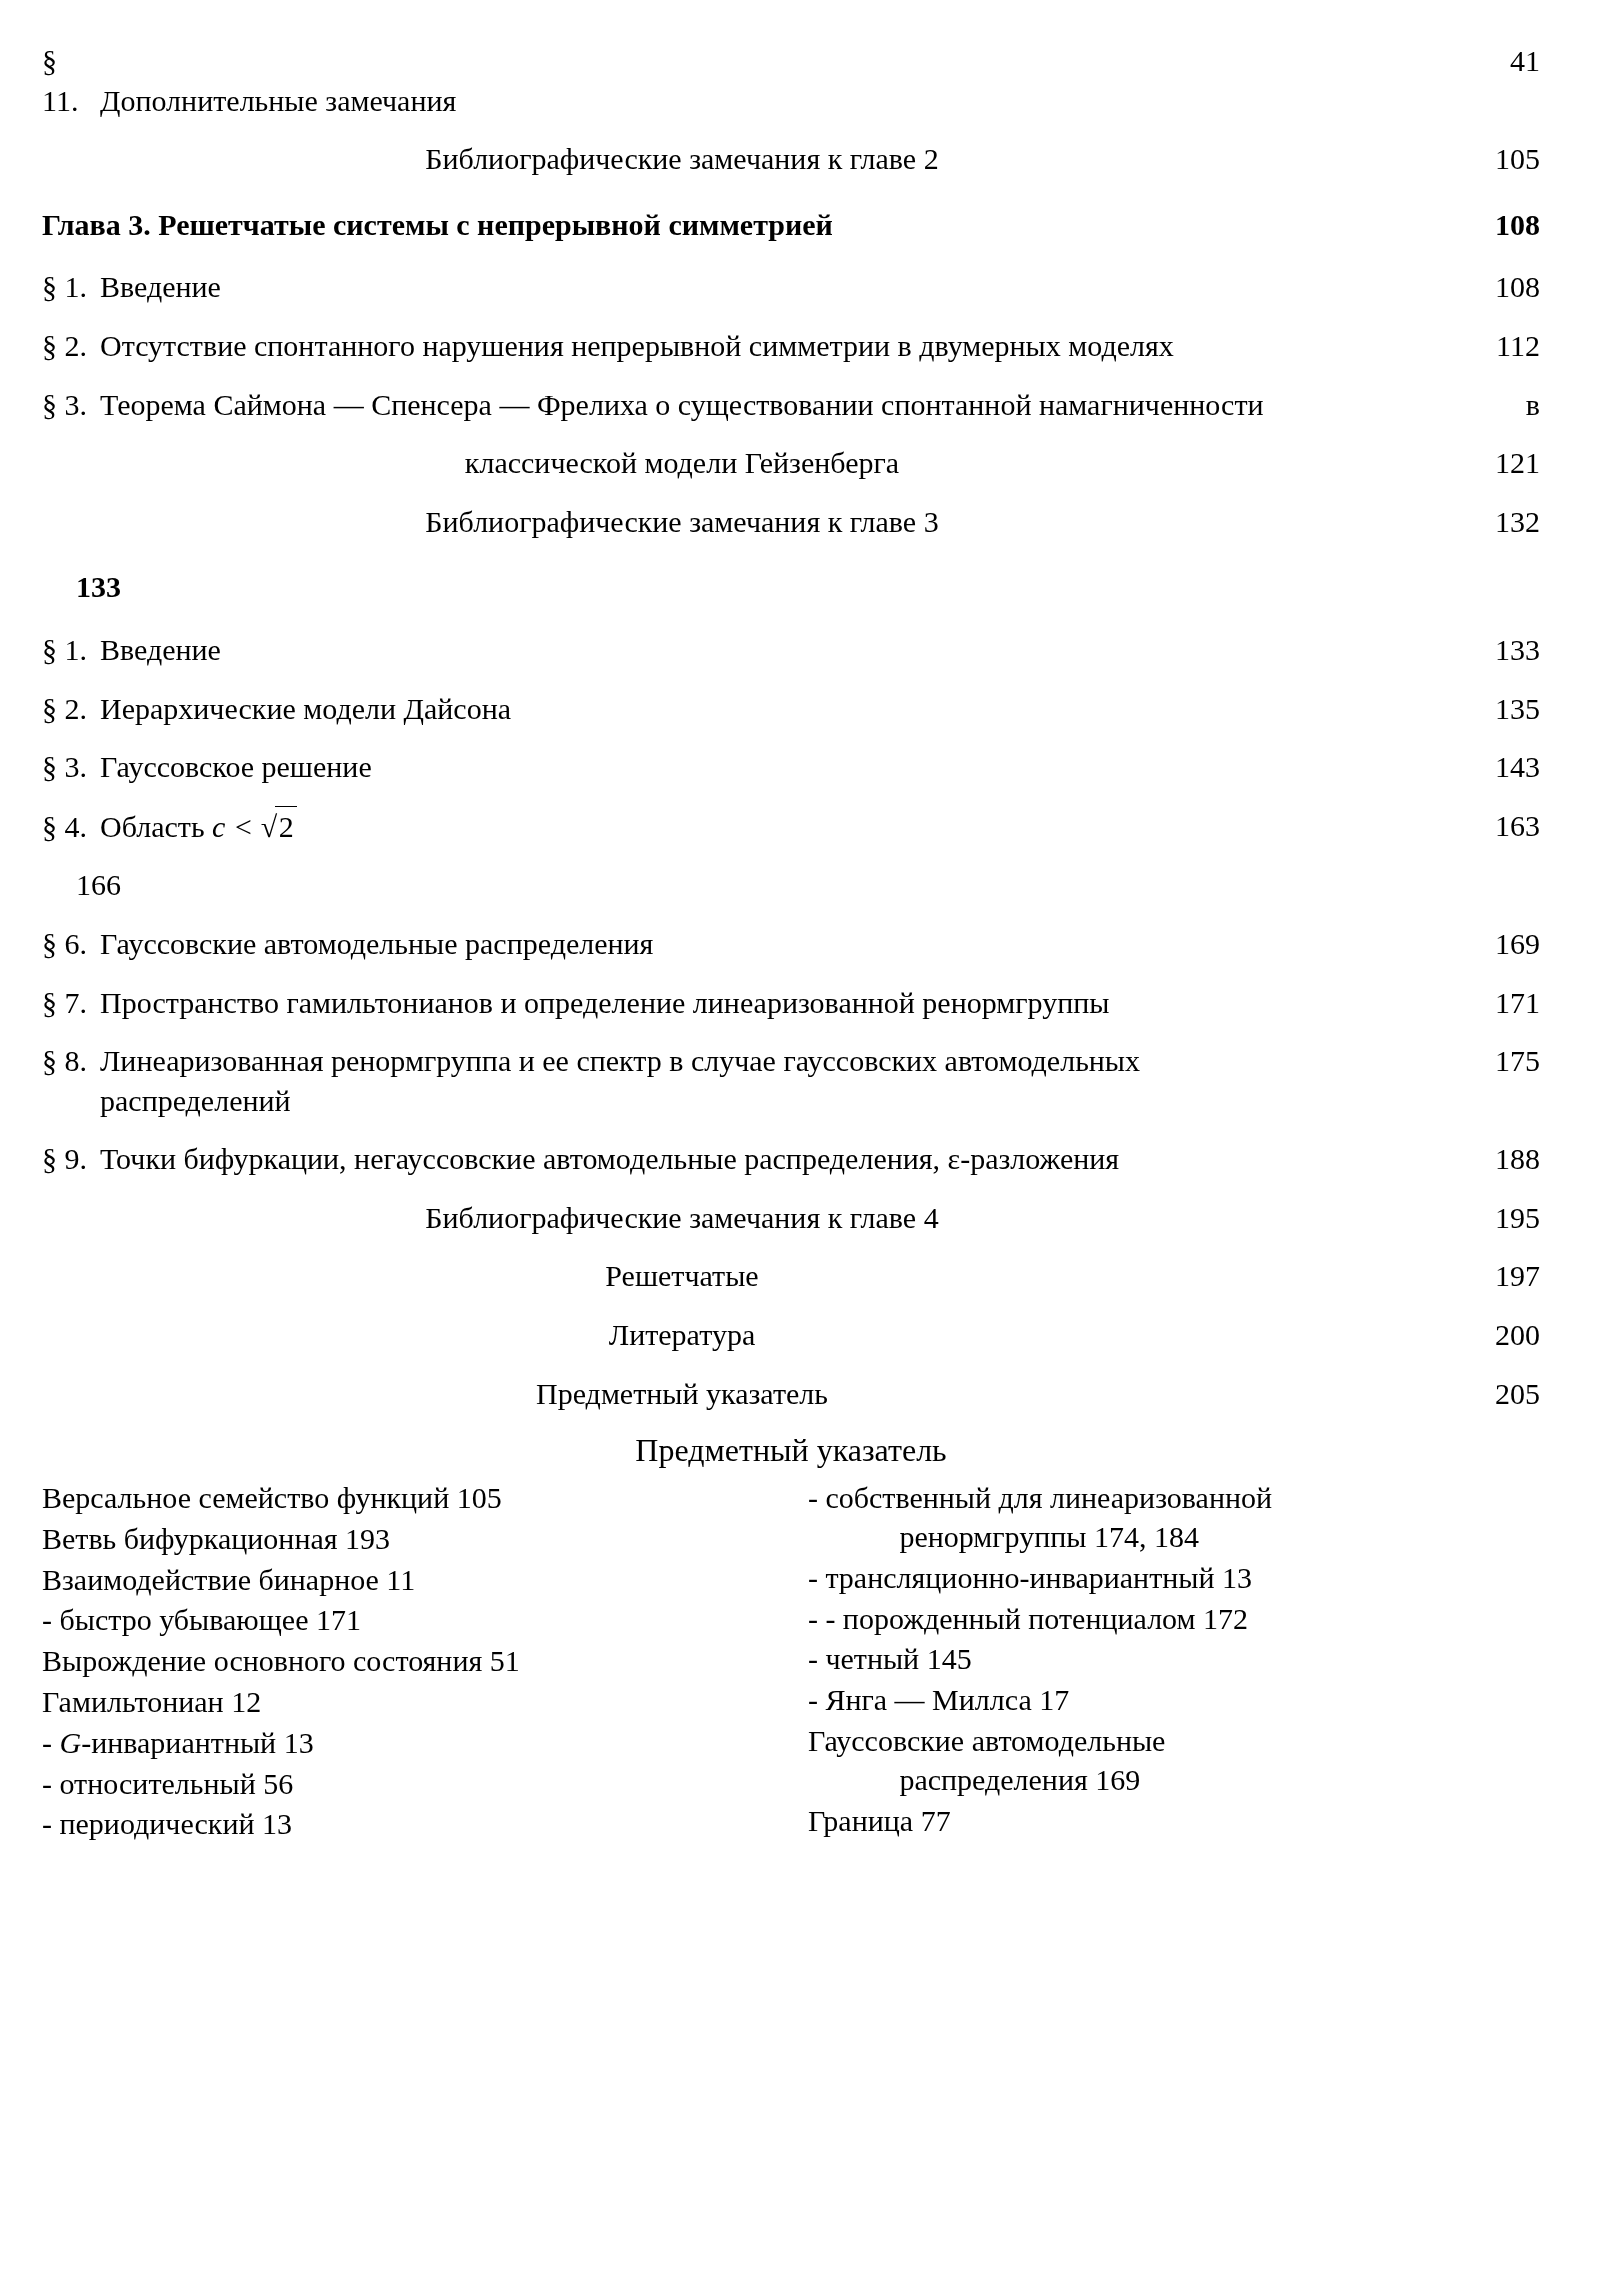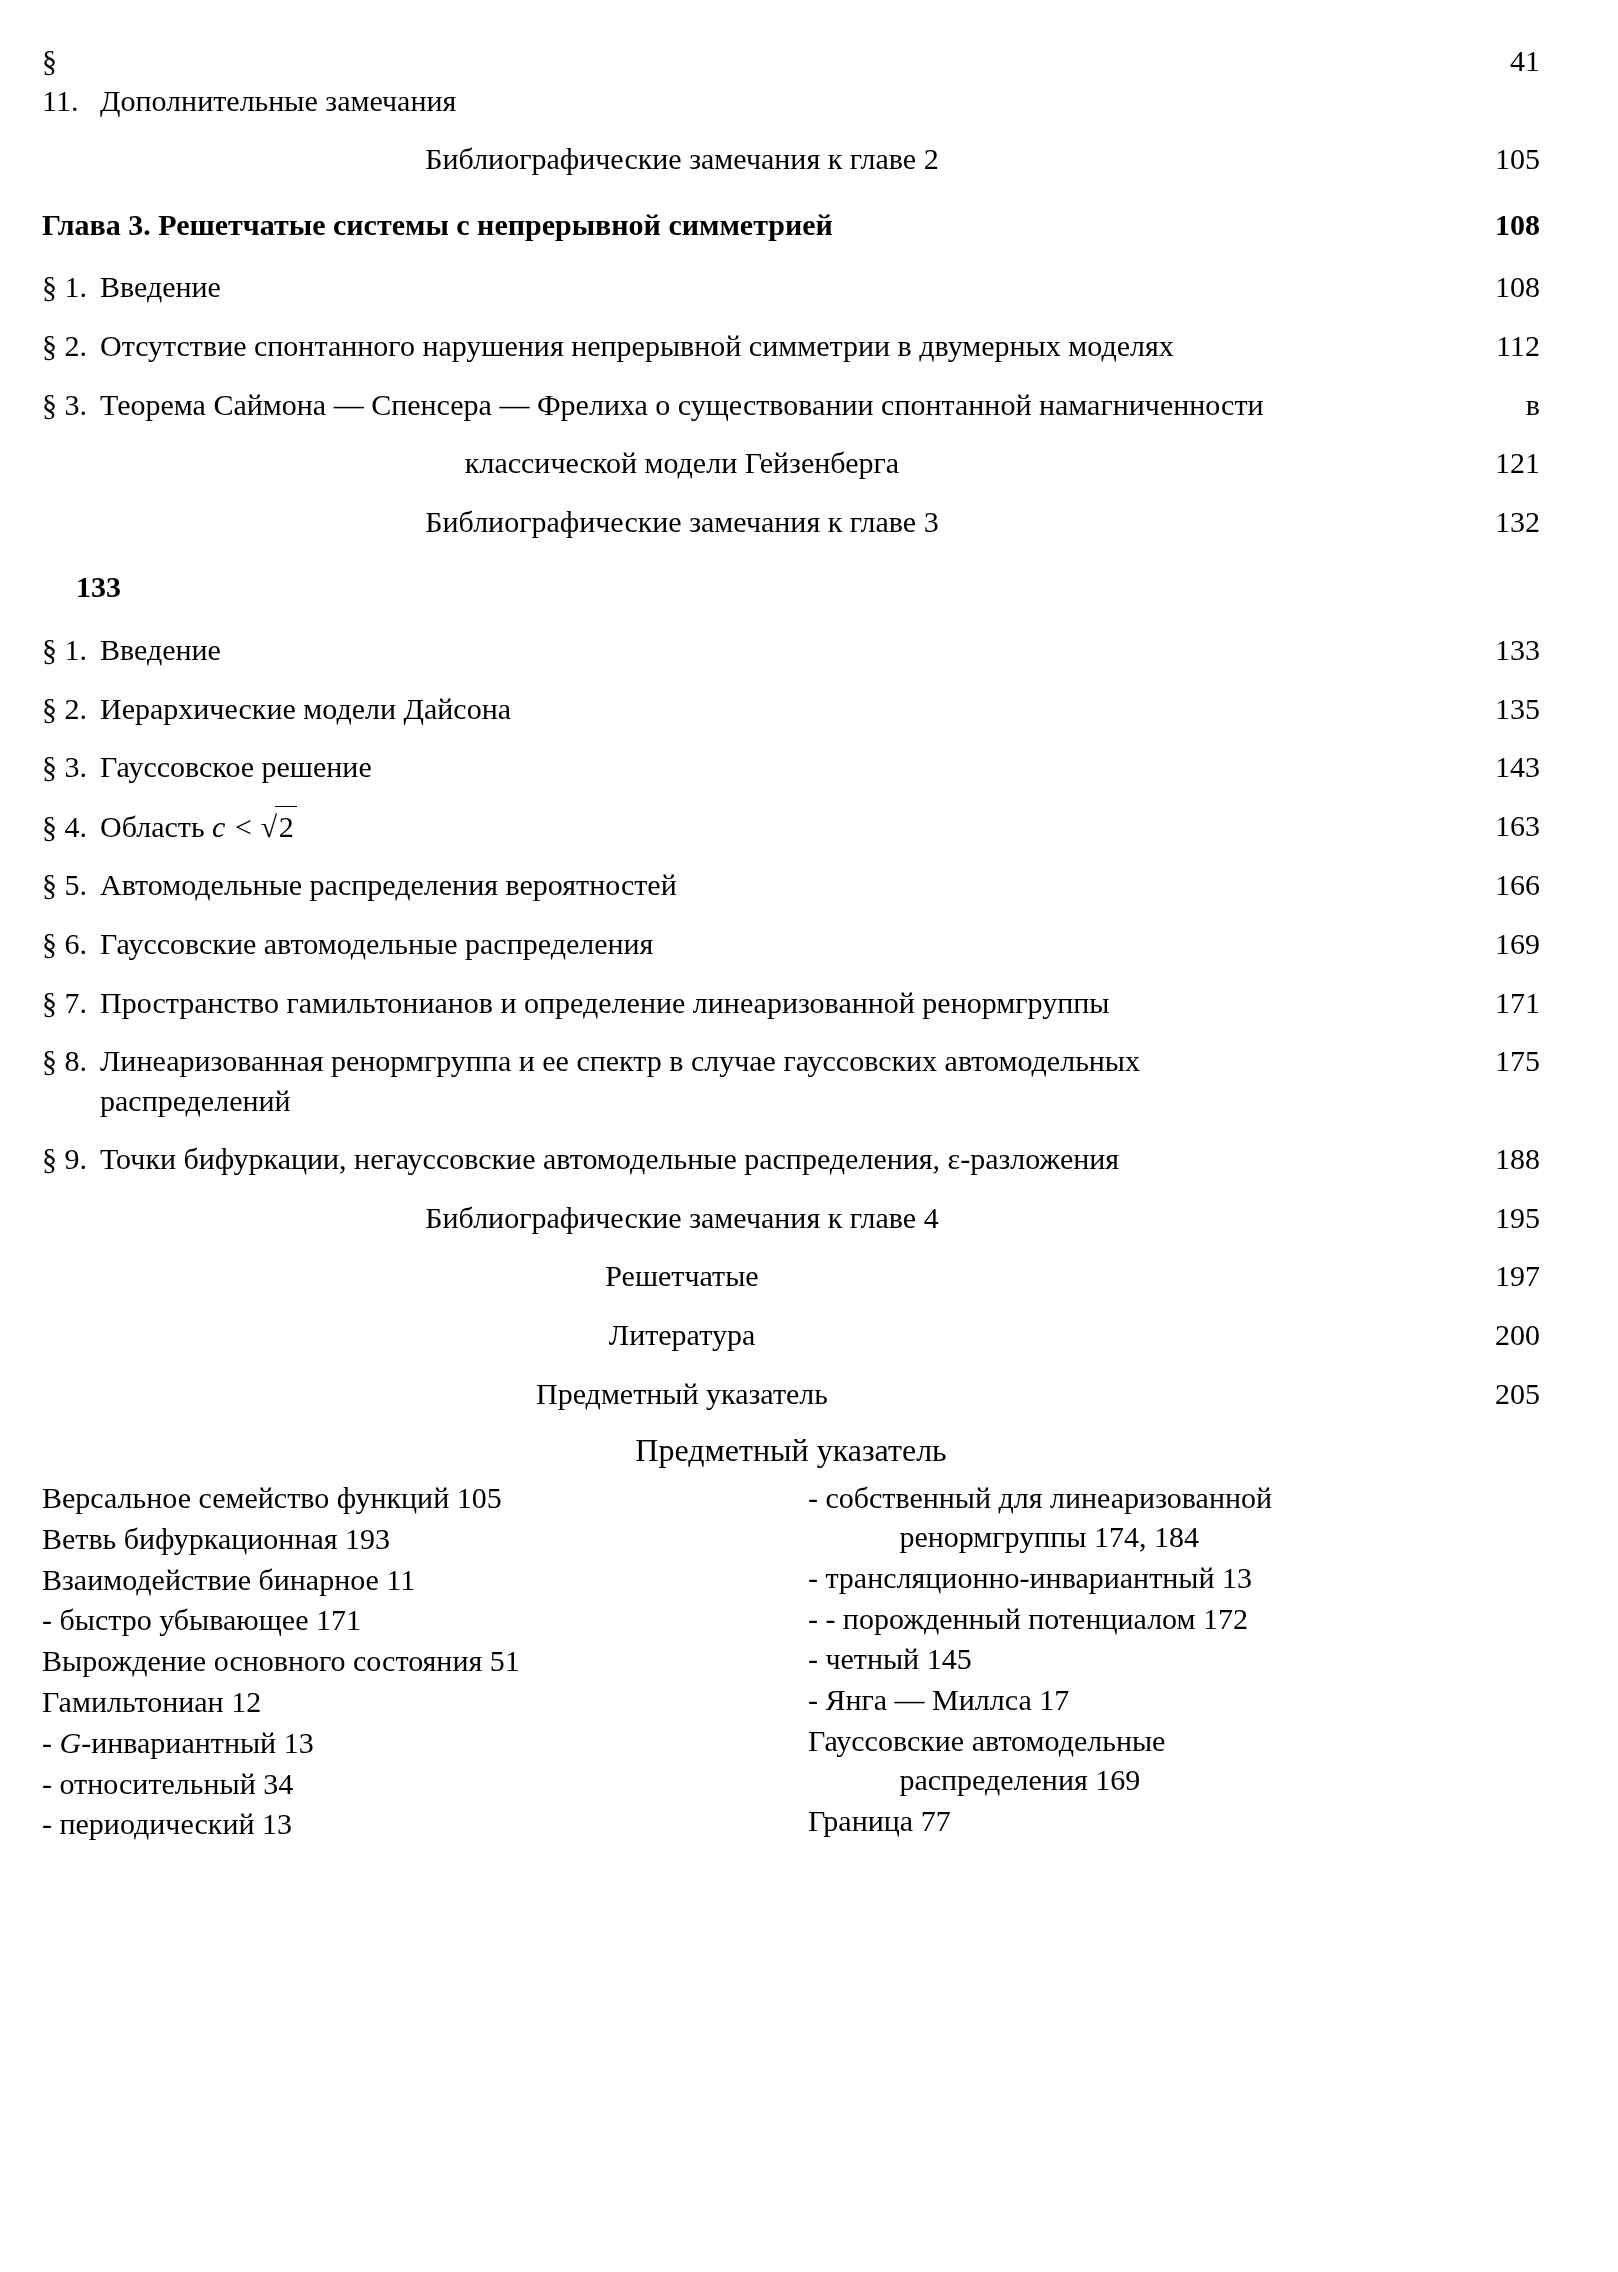--- a/index.html
+++ b/index.html
@@ -202,23 +202,20 @@
     </div>
 
     <div class="toc-row section">
       <div class="title-wrap">
         <span class="sec"><span class="marker">§ 4.</span><span>Область </span><span class="radical"><span class="ital">c</span> &lt; <span class="sqrt">√<span class="bar">2</span></span></span></span>
       </div>
       <div class="pg">163</div>
     </div>
 
     <div class="toc-row section">
-      <div class="title-wrap">
-        <span class="sec"><span class="marker">§ 5.</span><span>Автомодельные распределения вероятностей</span></span>
-      </div>
       <div class="pg">166</div>
     </div>
 
     <div class="toc-row section">
       <div class="title-wrap">
         <span class="sec"><span class="marker">§ 6.</span><span>Гауссовские автомодельные распределения</span></span>
       </div>
       <div class="pg">169</div>
     </div>
 
@@ -277,21 +274,21 @@
 
   <div class="index-cols">
     <div class="index-col left">
       <span class="index-entry">Версальное семейство функций 105</span>
       <span class="index-entry">Ветвь бифуркационная 193</span>
       <span class="index-entry">Взаимодействие бинарное 11</span>
       <span class="index-entry">- быстро убывающее 171</span>
       <span class="index-entry">Вырождение основного состояния 51</span>
       <span class="index-entry">Гамильтониан 12</span>
       <span class="index-entry">- <span class="ital">G</span>-инвариантный 13</span>
-      <span class="index-entry">- относительный 34</span>
+      <span class="index-entry">- относительный 56</span>
       <span class="index-entry">- периодический 13</span>
     </div>
     <div class="index-col right">
       <span class="index-entry">- собственный для линеаризованной
      ренормгруппы 174, 184</span>
       <span class="index-entry">- трансляционно-инвариантный 13</span>
       <span class="index-entry">- - порожденный потенциалом 172</span>
       <span class="index-entry">- четный 145</span>
       <span class="index-entry">- Янга — Миллса 17</span>
       <span class="index-entry">Гауссовские автомодельные

